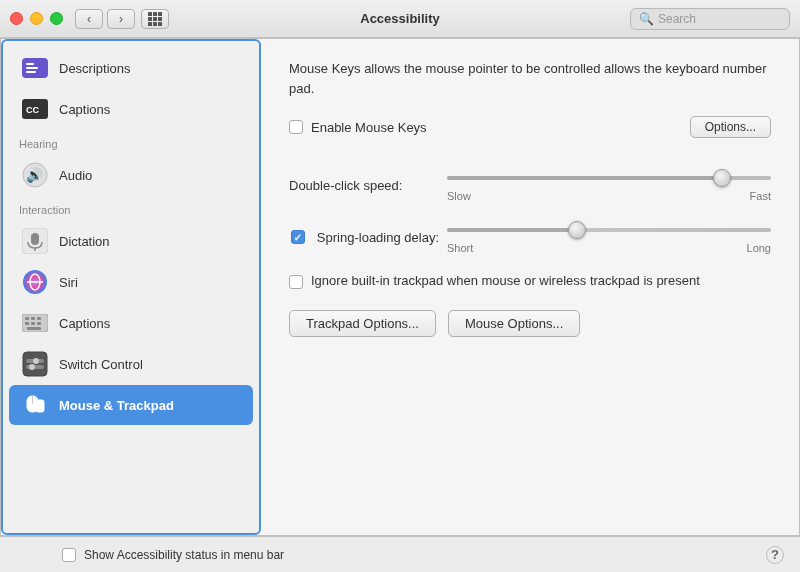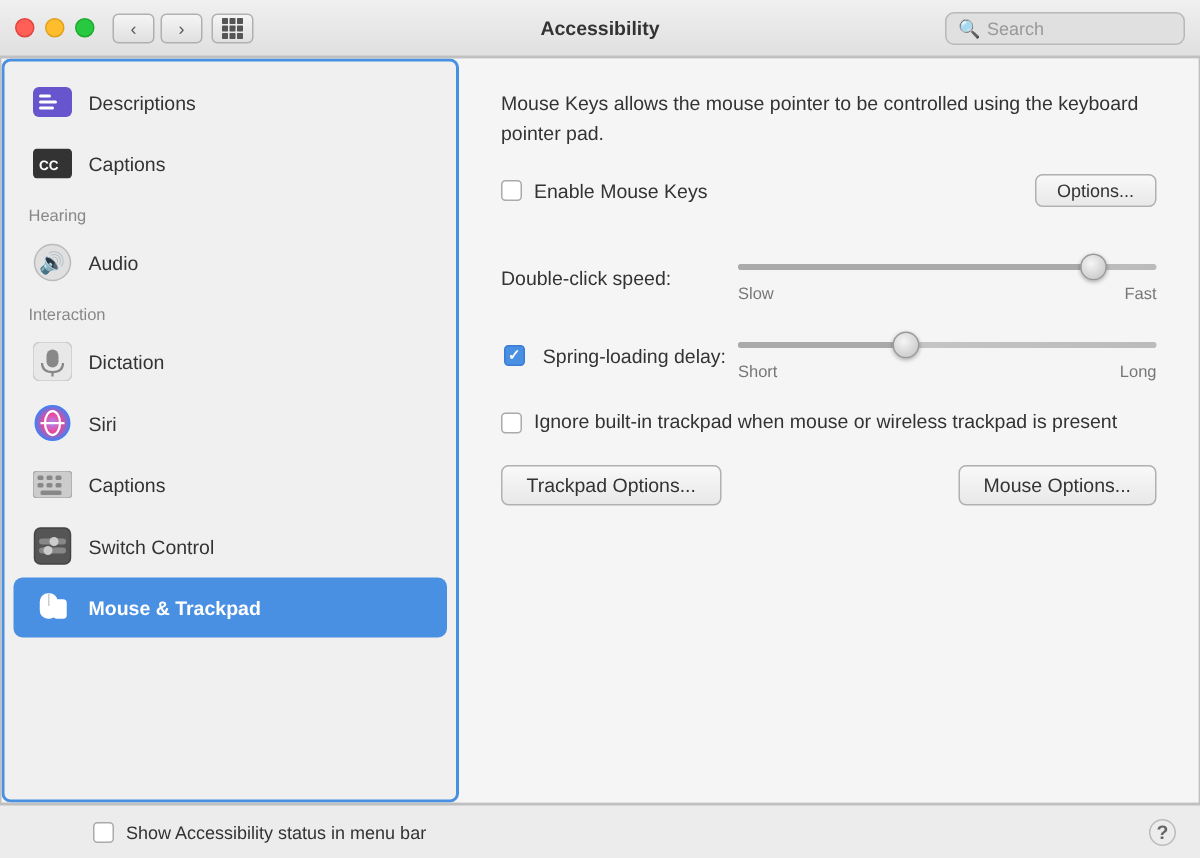--- a/index.html
+++ b/index.html
@@ -130,21 +130,21 @@
       display: flex;
       flex: 1;
       overflow: hidden;
       background: #f5f5f5;
       border: 1px solid #c0c0c0;
       margin: 0;
     }
 
     
     .sidebar {
-      width: 305px;
+      width: 260px;
       background: #f0f0f0;
       border-right: 1px solid #d0d0d0;
       border: 2px solid #4a90e2;
       border-radius: 6px;
       overflow-y: auto;
       flex-shrink: 0;
       padding: 6px 0;
     }
 
     .sidebar-section-label {
@@ -309,21 +309,21 @@
       font-size: 13px;
       color: #333;
       line-height: 1.4;
     }
 
     
     .bottom-buttons {
       display: flex;
       gap: 12px;
       margin-top: 10px;
-      justify-content: space-between;
+      justify-content: flex-start;
     }
 
     .bottom-btn {
       padding: 5px 16px;
       background: linear-gradient(to bottom, #f9f9f9, #e8e8e8);
       border: 1px solid #b0b0b0;
       border-radius: 5px;
       font-size: 13px;
       color: #333;
       cursor: pointer;
@@ -530,21 +530,21 @@
           <rect x="14" y="8" width="8" height="12" rx="2" fill="white" stroke="white"></rect>
         </svg>
       </div>
       <span class="item-label">Mouse &amp; Trackpad</span>
     </div>
 
   </div>
 
   <div class="content">
 
-    <p class="content-description">Mouse Keys allows the mouse pointer to be controlled using the keyboard pointer pad.</p>
+    <p class="content-description">Mouse Keys allows the mouse pointer to be controlled allows the keyboard number pad.</p>
 
     <div class="form-row">
       <label class="checkbox-label">
         <div class="checkbox"></div>
         <span>Enable Mouse Keys</span>
       </label>
       <button class="options-btn">Options...</button>
     </div>
 
     <div class="slider-row">

